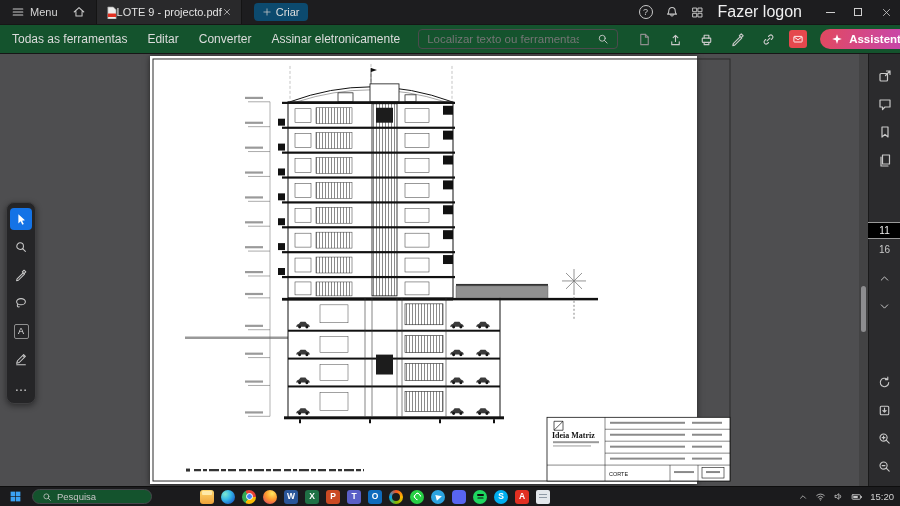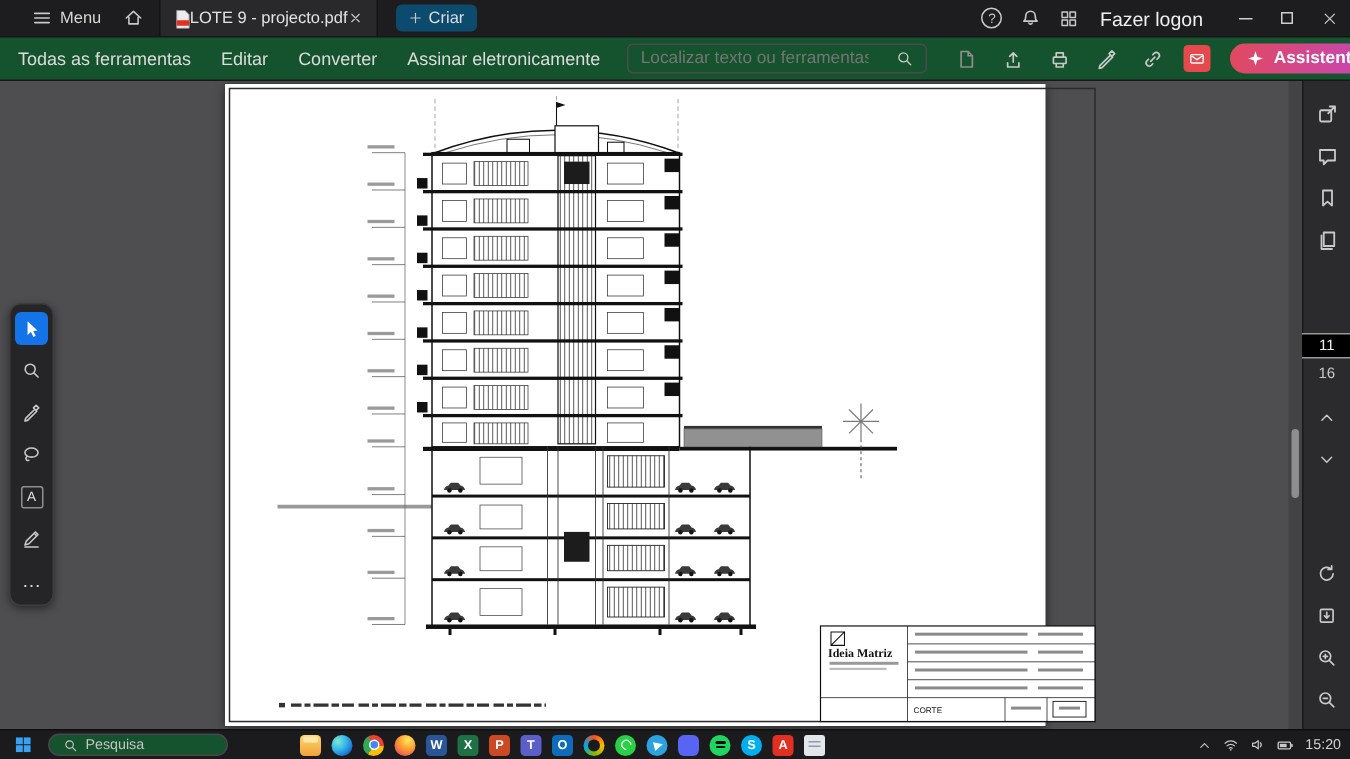--- a/index.html
+++ b/index.html
@@ -2,33 +2,33 @@
 <html style="--accent: #1473e6; --ai1: #e2495f; --ai2: #b845d6; --email: #e5484d;"><head>
 <meta charset="utf-8">
 <style>
   *{margin:0;padding:0;box-sizing:border-box}
   html,body{width:900px;height:506px;overflow:hidden;background:#111;
     font-family:"Liberation Sans",sans-serif;-webkit-font-smoothing:antialiased}
   .window{width:900px;height:506px;display:flex;flex-direction:column}
 
   
   .titlebar{height:24px;background:#1d1d1f;display:flex;align-items:center;
-    color:#d6d6d6;font-size:11px;gap:8px;padding-left:17px;flex:0 0 auto}
+    color:#d6d6d6;font-size:11px;gap:8px;padding-left:7px;flex:0 0 auto}
   .tb-group{display:flex;align-items:center;gap:6px;height:100%}
   .menu-btn{display:flex;align-items:center;gap:5px;padding:0 4px;cursor:default}
   .home-btn{display:flex;align-items:center;padding:0 4px}
   .doc-tab{display:flex;align-items:center;gap:0;background:#29292b;height:24px;
     padding:0 9px;border-left:1px solid #141414;border-right:1px solid #141414;max-width:220px}
   .doc-tab .title{white-space:nowrap;overflow:hidden;text-overflow:ellipsis;color:#e3e3e3}
   .chip{display:flex;align-items:center;gap:4px;background:#0c4a6e;border-radius:4px;
     padding:3px 8px;margin-left:6px;color:#dedede}
   .tb-right{margin-left:auto;display:flex;align-items:center;gap:12px;height:100%}
   .circle-q{width:14px;height:14px;border:1px solid #c9c9c9;border-radius:50%;
     display:flex;align-items:center;justify-content:center;font-size:9px;color:#c9c9c9}
-  .login{color:#f0f0f0;font-size:13px;padding:0 2px;white-space:nowrap}
+  .login{color:#f0f0f0;font-size:16px;padding:0 2px;white-space:nowrap}
   .winbtns{display:flex;height:100%}
   .winbtn{width:28px;height:100%;display:flex;align-items:center;justify-content:center}
   .min-glyph{width:9px;height:1px;background:#cfcfcf}
   .max-glyph{width:8px;height:8px;border:1px solid #cfcfcf}
 
   
   .toolbar{height:30px;background:#14532d;border-top:1px solid #161616;border-bottom:1px solid #161616;
     display:flex;align-items:center;padding:0 10px;font-size:12px;color:#dcdcdc;gap:16px;flex:0 0 auto}
   .tmenu{padding:4px 2px;white-space:nowrap}
   .searchbox{margin-left:auto;display:flex;align-items:center;gap:18px;border:1px solid #4b4b4d;

